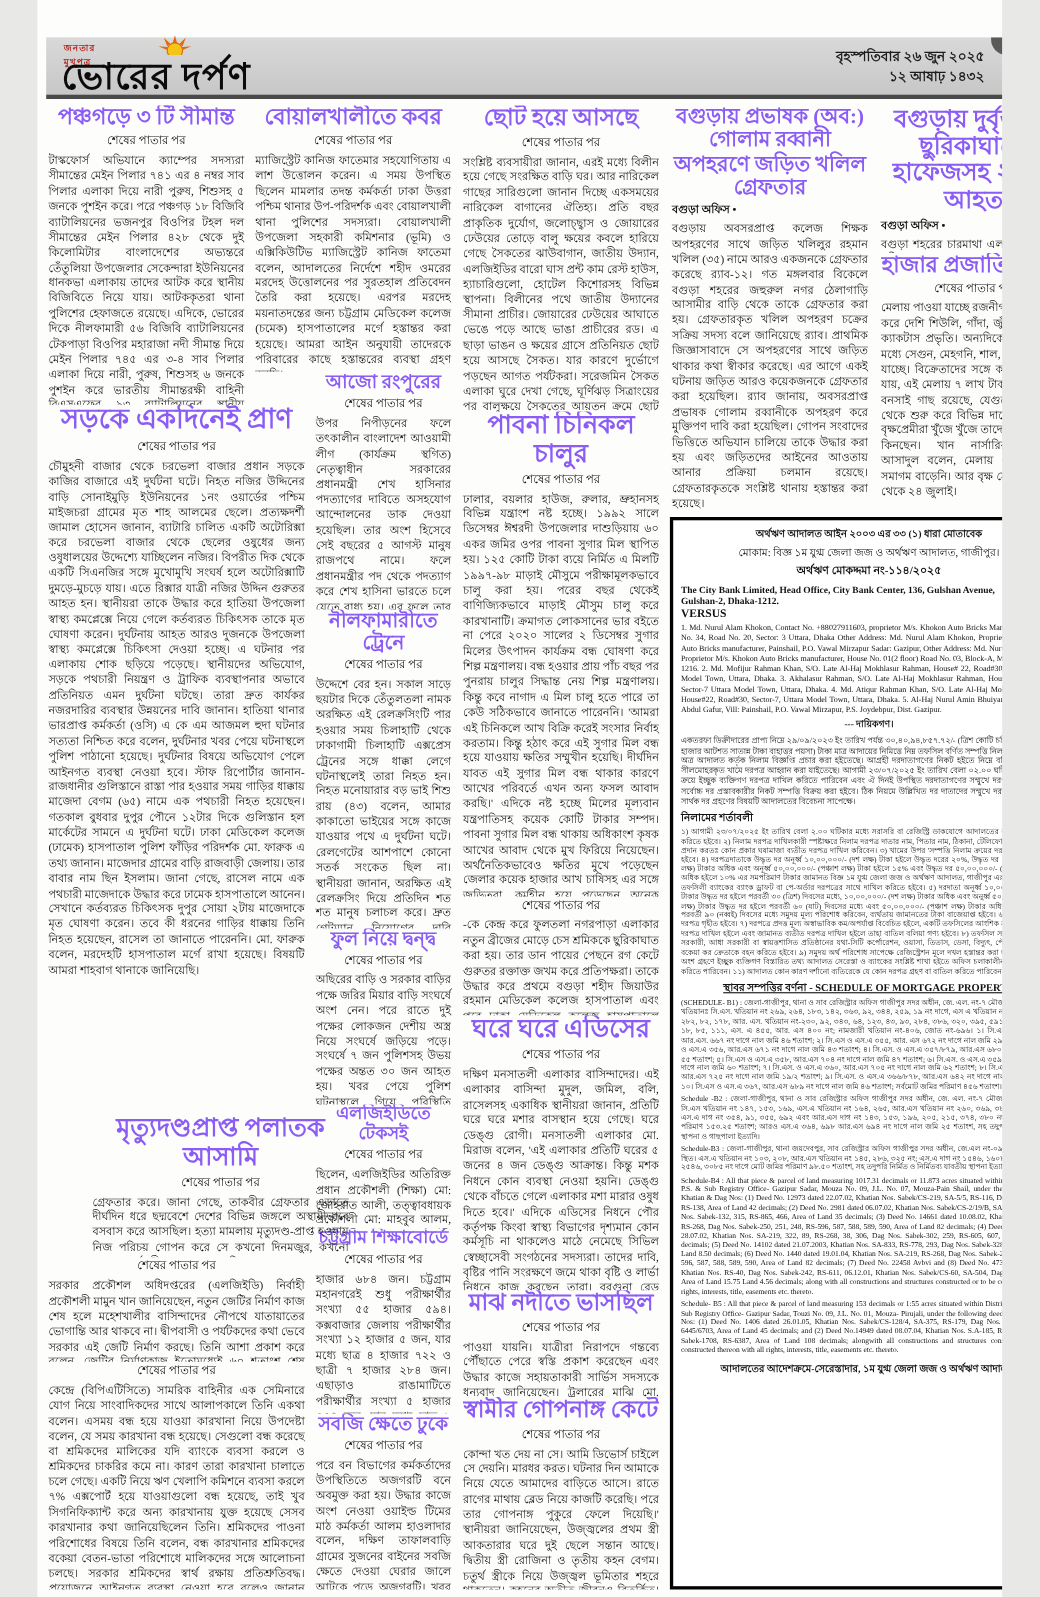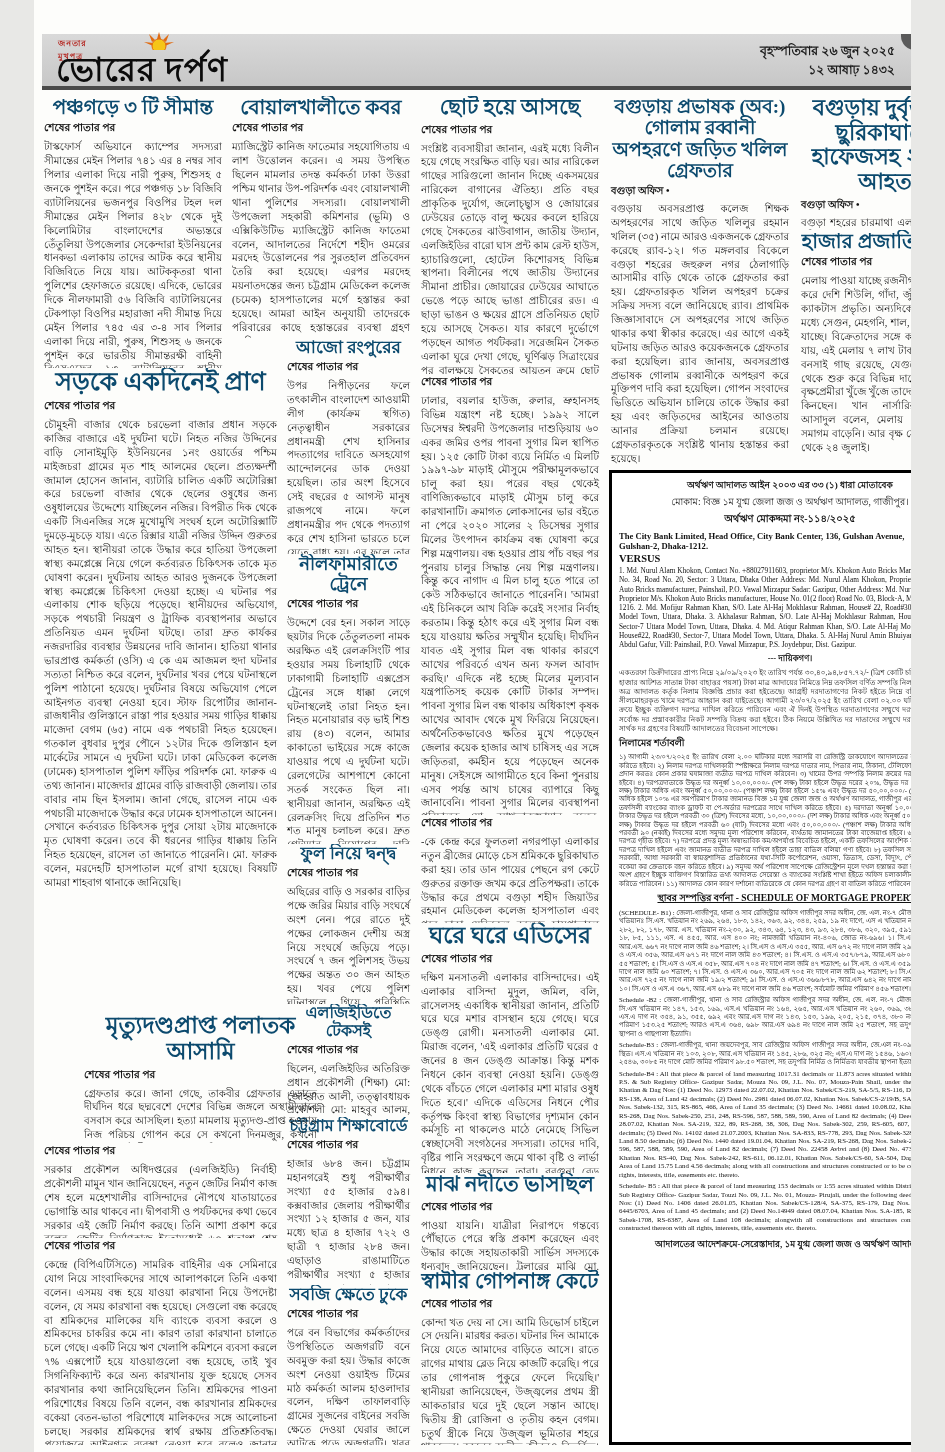--- a/index.html
+++ b/index.html
@@ -11,22 +11,22 @@
   .logo-wrap{position:absolute;left:14px;top:2px;height:50px;}
   .tagline{position:absolute;left:2px;top:1px;font-size:8px;font-weight:bold;color:#b3221c;letter-spacing:1px;}
   .paper-name{position:absolute;left:0;top:8px;font-size:33px;font-weight:900;color:#0b0b0b;letter-spacing:1px;white-space:nowrap;}
   .sun{position:absolute;left:86px;top:-6px;}
   .dateline{position:absolute;right:76px;top:8px;text-align:right;font-size:12.5px;line-height:1.55;color:#1c1c1c;font-weight:bold;}
   .page-tab{position:absolute;right:0;top:0;width:56px;height:52px;background:#fff;display:flex;align-items:center;justify-content:center;}
   .page-tab::before{content:"";position:absolute;left:-14px;top:0;width:28px;height:16px;background:#5a5a5a;border-radius:0 0 14px 14px;}
   .pg{font-size:38px;font-weight:900;font-style:italic;color:#0a0a0a;}
   
   .story{position:absolute;overflow:hidden;box-sizing:border-box;padding:0 2px;}
-  .story h2{margin:0 0 2px;text-align:center;font-weight:900;line-height:1.12;color:#0c4a6e;}
-  .kicker{font-weight:bold;font-size:10.5px;margin:0 0 3px;}
+  .story h2{margin:0 0 2px;text-align:center;font-weight:900;line-height:1.12;color:#8b5cf6;}
+  .kicker{text-align:center;font-weight:normal;font-size:10.5px;margin:0 0 3px;}
   .byline{text-align:left;font-weight:bold;font-size:10px;margin:0 0 2px;}
   .btxt{font-size:10.2px;line-height:1.36;text-align:justify;color:#151515;}
   
   .notice{position:absolute;left:575px;top:470px;width:362px;height:975px;border:3px solid #000;
           background:#fff;box-sizing:border-box;padding:5px 7px;overflow:hidden;}
   .n-meta{text-align:center;font-size:9px;font-weight:bold;margin-bottom:2px;}
   .n-bar{background:#000;color:#fff;text-align:center;font-weight:bold;font-size:13.5px;padding:2px 0;margin:2px 0 3px;}
   .n-center{text-align:center;font-size:9.5px;margin-bottom:1px;}
   .n-case{text-align:center;font-size:10px;font-weight:bold;margin-bottom:3px;}
   .n-plaintiff{display:flex;justify-content:flex-end;gap:6px;font-size:8.6px;font-weight:bold;margin-bottom:1px;}
@@ -140,20 +140,21 @@
       </article>
       <article class="story" style="left: 8px; top: 1143px; width: 237px; height: 95px;">
         <div class="kicker">শেষের পাতার পর</div>
         <div class="btxt">সরকার প্রকৌশল অধিদপ্তরের (এলজিইডি) নির্বাহী প্রকৌশলী মামুন খান জানিয়েছেন, নতুন জেটির নির্মাণ কাজ শেষ হলে মহেশখালীর বাসিন্দাদের নৌপথে যাতায়াতের ভোগান্তি আর থাকবে না। দ্বীপবাসী ও পর্যটকদের কথা ভেবে সরকার এই জেটি নির্মাণ করছে। তিনি আশা প্রকাশ করে বলেন, জেটির নির্মাণকাজ ইতোমধ্যেই ৬০ শতাংশ শেষ হয়েছে এবং অবশিষ্ট কাজও যথাসময়ে শেষ হবে। এই আধুনিক জেটি মহেশখালীর যোগাযোগ ব্যবস্থায় বৈপ্লবিক পরিবর্তন আনবে এবং পর্যটন শিল্পকে আরও সমৃদ্ধ করবে বলে প্রত্যাশা করা হচ্ছে।</div>
       </article>
       <article class="story" style="left: 8px; top: 1238px; width: 237px; height: 207px;">
         <div class="kicker">শেষের পাতার পর</div>
         <div class="btxt">কেন্দ্রে (বিপিএটিসিতে) সামরিক বাহিনীর এক সেমিনারে যোগ নিয়ে সাংবাদিকদের সাথে আলাপকালে তিনি একথা বলেন। এসময় বন্ধ হয়ে যাওয়া কারখানা নিয়ে উপদেষ্টা বলেন, যে সময় কারখানা বন্ধ হয়েছে। সেগুলো বন্ধ করেছে বা শ্রমিকদের মালিকের যদি ব্যাংকে ব্যবসা করলে ও শ্রমিকদের চাকরির কমে না। কারণ তারা কারখানা চালাতে চলে গেছে। একটি নিয়ে ঋণ খেলাপি কমিশনে ব্যবসা করলে ৭% এক্সপোর্ট হয়ে যাওয়াগুলো বন্ধ হয়েছে, তাই খুব সিগনিফিক্যান্ট করে অন্য কারখানায় যুক্ত হয়েছে সেসব কারখানার কথা জানিয়েছিলেন তিনি। শ্রমিকদের পাওনা পরিশোধের বিষয়ে তিনি বলেন, বন্ধ কারখানার শ্রমিকদের বকেয়া বেতন-ভাতা পরিশোধে মালিকদের সঙ্গে আলোচনা চলছে। সরকার শ্রমিকদের স্বার্থ রক্ষায় প্রতিশ্রুতিবদ্ধ। প্রয়োজনে আইনগত ব্যবস্থা নেওয়া হবে বলেও জানান তিনি।</div>
       </article>
       <article class="story" style="left: 385px; top: 374px; width: 182px; height: 441px;">
+        <h2 style="font-size: 23px;">পাবনা চিনিকল চালুর</h2>
         <div class="kicker">শেষের পাতার পর</div>
         <div class="btxt">ঢালার, বয়লার হাউজ, রুলার, ভ্রুহানসহ বিভিন্ন যন্ত্রাংশ নষ্ট হচ্ছে। ১৯৯২ সালে ডিসেম্বর ঈশ্বরদী উপজেলার দাশুড়িয়ায় ৬০ একর জমির ওপর পাবনা সুগার মিল স্থাপিত হয়। ১২৫ কোটি টাকা ব্যয়ে নির্মিত এ মিলটি ১৯৯৭-৯৮ মাড়াই মৌসুমে পরীক্ষামূলকভাবে চালু করা হয়। পরের বছর থেকেই বাণিজ্যিকভাবে মাড়াই মৌসুম চালু করে কারখানাটি। ক্রমাগত লোকসানের ভার বইতে না পেরে ২০২০ সালের ২ ডিসেম্বর সুগার মিলের উৎপাদন কার্যক্রম বন্ধ ঘোষণা করে শিল্প মন্ত্রণালয়। বন্ধ হওয়ার প্রায় পাঁচ বছর পর পুনরায় চালুর সিদ্ধান্ত নেয় শিল্প মন্ত্রণালয়। কিন্তু কবে নাগাদ এ মিল চালু হতে পারে তা কেউ সঠিকভাবে জানাতে পারেননি। 'আমরা এই চিনিকলে আখ বিক্রি করেই সংসার নির্বাহ করতাম। কিন্তু হঠাৎ করে এই সুগার মিল বন্ধ হয়ে যাওয়ায় ক্ষতির সম্মুখীন হয়েছি। দীর্ঘদিন যাবত এই সুগার মিল বন্ধ থাকার কারণে আখের পরিবর্তে এখন অন্য ফসল আবাদ করছি।' এদিকে নষ্ট হচ্ছে মিলের মূল্যবান যন্ত্রপাতিসহ কয়েক কোটি টাকার সম্পদ। পাবনা সুগার মিল বন্ধ থাকায় অধিকাংশ কৃষক আখের আবাদ থেকে মুখ ফিরিয়ে নিয়েছেন। অর্থনৈতিকভাবেও ক্ষতির মুখে পড়েছেন জেলার কয়েক হাজার আখ চাষিসহ এর সঙ্গে জড়িতরা, কর্মহীন হয়ে পড়েছেন অনেক মানুষ। সেইসঙ্গে আগামীতে হবে কিনা পুনরায় এসব পর্যন্ত আখ চাষের ব্যাপারে কিছু জানাবেনি। পাবনা সুগার মিলের ব্যবস্থাপনা পরিচালক মো. আখতারুজ্জামান বলেন, ২০২৪ সালের ১৭ ডিসেম্বর মাড়াইয়ের স্থগিতাদেশ প্রত্যাহার করেছে শিল্প মন্ত্রণালয়। এরপর মিল চালুর বিষয়ে কোনো নির্দেশনা আসেনি।</div>
       </article>
       <article class="story" style="left: 385px; top: 815px; width: 182px; height: 108px;">
         <div class="kicker">শেষের পাতার পর</div>
         <div class="btxt">-কে কেন্দ্র করে ফুলতলা নগরপাড়া এলাকার নতুন ব্রীজের মোড়ে চেস শ্রমিককে ছুরিকাঘাত করা হয়। তার ডান পায়ের পেছনে রগ কেটে গুরুতর রক্তাক্ত জখম করে প্রতিপক্ষরা। তাকে উদ্ধার করে প্রথমে বগুড়া শহীদ জিয়াউর রহমান মেডিকেল কলেজ হাসপাতাল এবং পরে ঢাকা মেডিকেল কলেজ হাসপাতালে নেওয়া হয়। এ ঘটনায় আহত নাজমুলের দাদী জাহানুর বেগম বাদী হয়ে ৪ জনের নাম উল্লেখ ও অজ্ঞাতনামা ২/৩ জনের বিরুদ্ধে গত ১৬ মে বগুড়া সদর থানায় মামলা দায়ের করেন।</div>
       </article>
       <article class="story" style="left: 385px; top: 923px; width: 182px; height: 250px;">
         <h2 style="font-size: 23px;">ঘরে ঘরে এডিসের</h2>
         <div class="kicker">শেষের পাতার পর</div>

